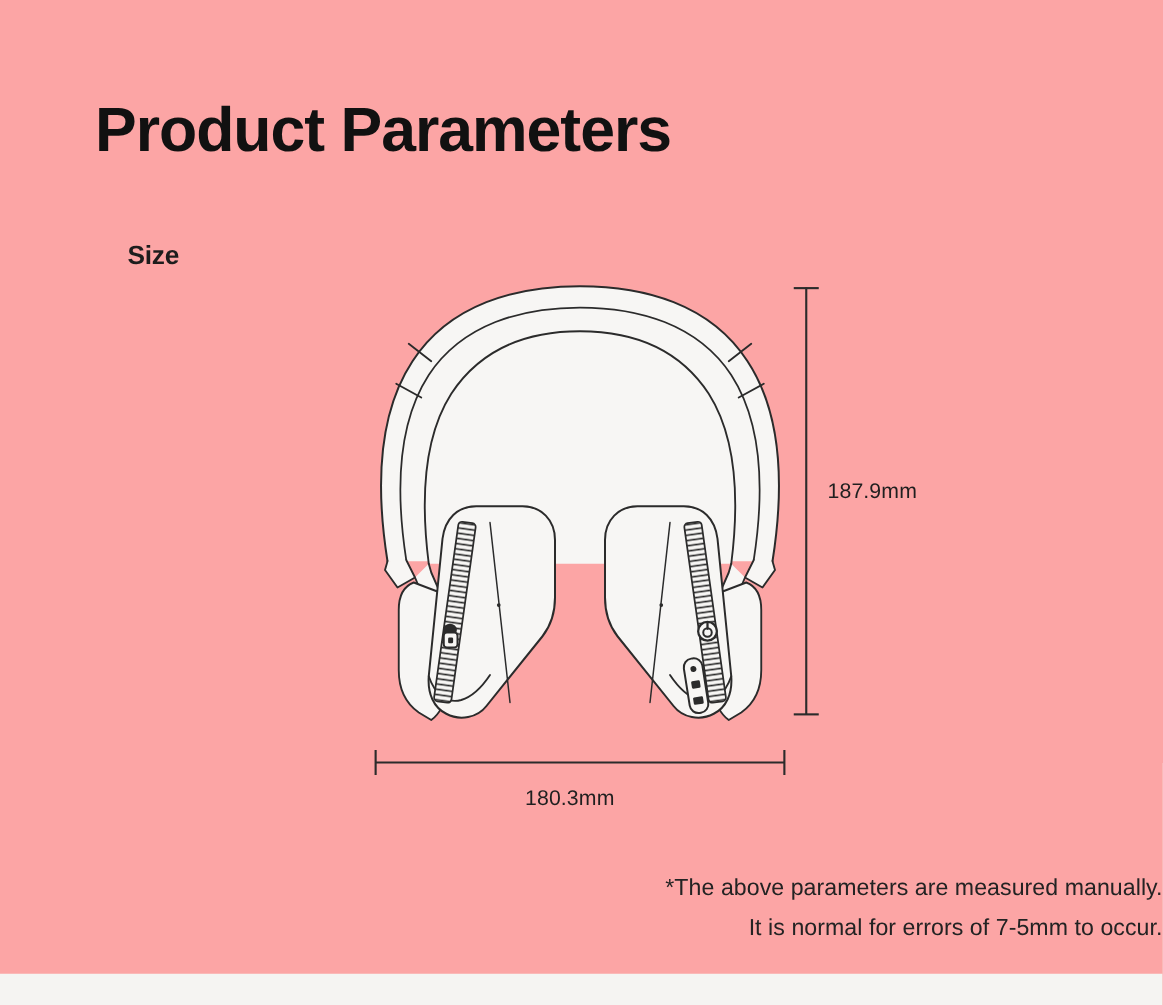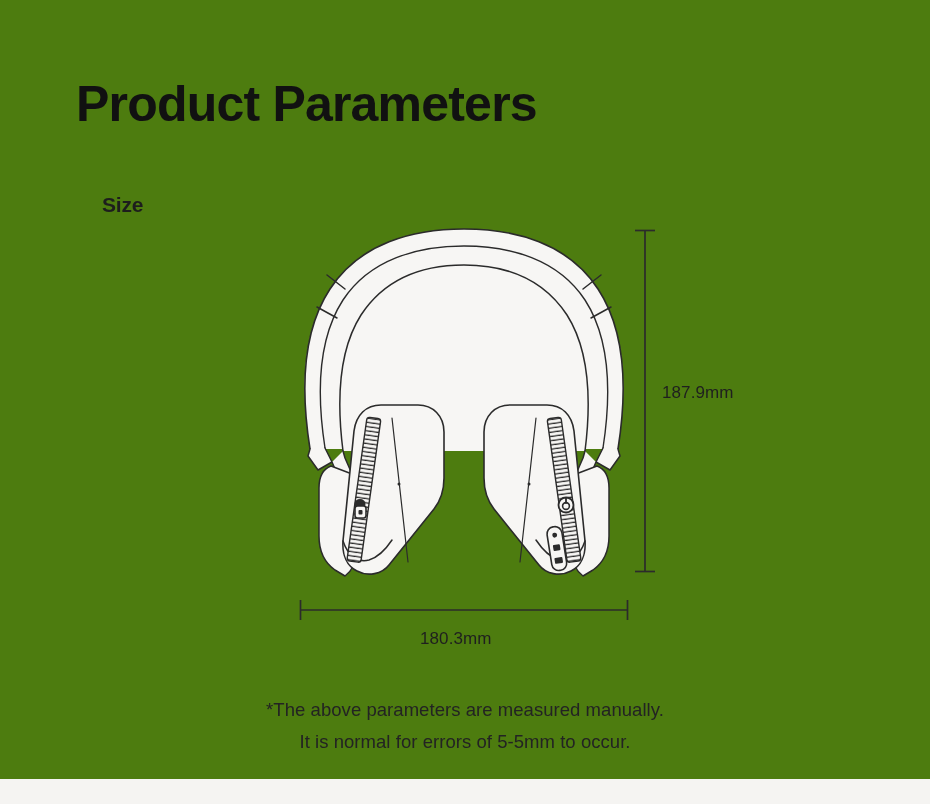--- a/index.html
+++ b/index.html
@@ -13,21 +13,21 @@
     background: #f5f4f2;
     font-family: "Liberation Sans", sans-serif;
     color: #1a1a1a;
     overflow: hidden;
     position: relative;
   }
   #page {
     position: relative;
     width: 930px;
     height: 779px;
-    background: #4d7c0f;
+    background: #fca5a5;
   }
 
   
   .page-title {
     position: absolute;
     left: 76px;
     top: 42px;
     font-size: 50px;
     font-weight: 700;
     letter-spacing: -0.8px;
@@ -79,21 +79,21 @@
     left: 420px;
     top: 629px;
   }
 
   
   .footnote {
     position: absolute;
     left: 0;
     top: 694px;
     width: 930px;
-    text-align: center;
+    text-align: right;
     font-size: 18.5px;
     line-height: 1.72;
     color: #232323;
     letter-spacing: 0.05px;
   }
   .footnote .fn-line {
     display: block;
   }
 </style>
 </head>
@@ -249,16 +249,16 @@
       </g>
     </svg>
   </div>
 
   <div class="dim-label dim-vertical">187.9mm</div>
 
   <div class="dim-label dim-horizontal">180.3mm</div>
 
   <div class="footnote">
     <span class="fn-line">*The above parameters are measured manually.</span>
-    <span class="fn-line">It is normal for errors of 5-5mm to occur.</span>
+    <span class="fn-line">It is normal for errors of 7-5mm to occur.</span>
   </div>
 
 </div>
 
 </body></html>

